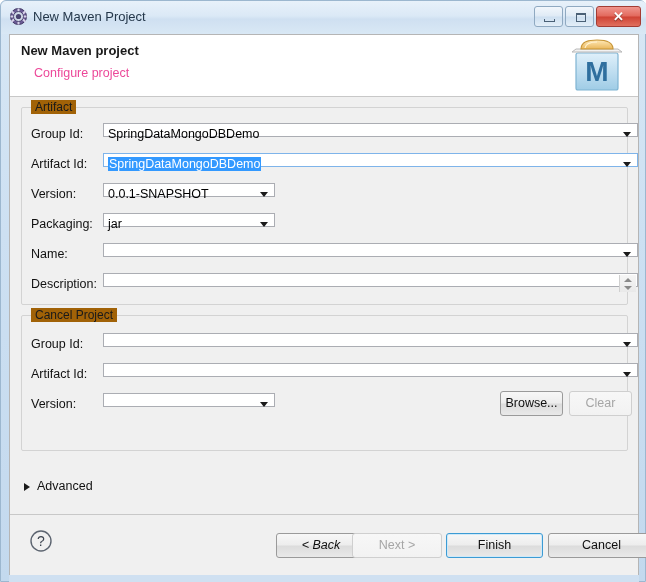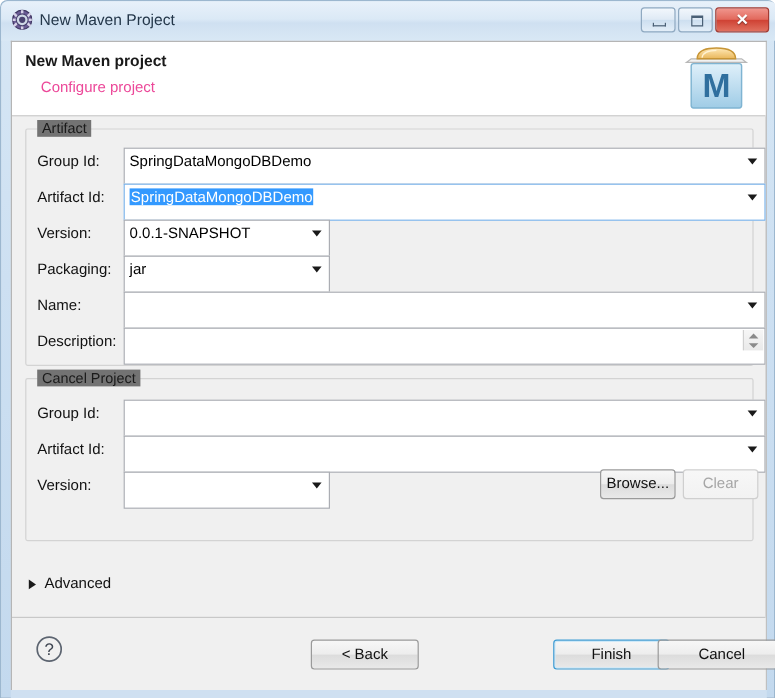--- a/index.html
+++ b/index.html
@@ -146,40 +146,40 @@
   
   .groupbox {
     position: absolute;
     border: 1px solid #d3d3d3;
     border-radius: 2px;
     box-sizing: border-box;
   }
   .group-legend {
     position: absolute;
     top: -8px; left: 9px;
-    background: #737373;
+    background: #a16207;
     padding: 0 4px;
     font-size: 12px;
     color: #1a1a1a;
   }
 
   .flabel {
     position: absolute;
     font-size: 12.5px;
     color: #111111;
     white-space: nowrap;
   }
 
   
   .field {
     position: absolute;
     background: #ffffff;
     border: 1px solid #abadb3;
     box-sizing: border-box;
-    height: 31px;
+    height: 14px;
   }
   .field.focused {
     border: 1px solid #7eb4ea;
     box-shadow: inset 0 0 0 1px #ffffff;
   }
   .field .val {
     position: absolute;
     left: 4px; top: 3px;
     font-size: 12.5px;
     color: #000000;
@@ -421,21 +421,22 @@
 
     </div>
 
     <div class="bottombar">
       <span class="help-icon">
         <svg width="24" height="24" viewBox="0 0 24 24">
           <circle cx="12" cy="12" r="10" fill="#f0f0f0" stroke="#5c6470" stroke-width="1.4"></circle>
           <text x="12" y="17" font-family="Liberation Sans, sans-serif" font-size="14" fill="#3d4450" text-anchor="middle">?</text>
         </svg>
       </span>
-      <div class="btn" style="left:249px; top:18px; width:90px;">&lt; Back</div>
-      <div class="btn default" style="left:451px; top:18px; width:97px;">Finish</div>
+      <div class="btn" style="left:266px; top:18px; width:90px;font-style:italic;">&lt; Back</div>
+      <div class="btn disabled" style="left:342px; top:18px; width:90px;">Next &gt;</div>
+      <div class="btn default" style="left:436px; top:18px; width:97px;">Finish</div>
       <div class="btn" style="left:538px; top:18px; width:107px;">Cancel</div>
     </div>
 
   </div>
 
   <div class="bottom-strip"></div>
 </div>
 
 </body></html>

